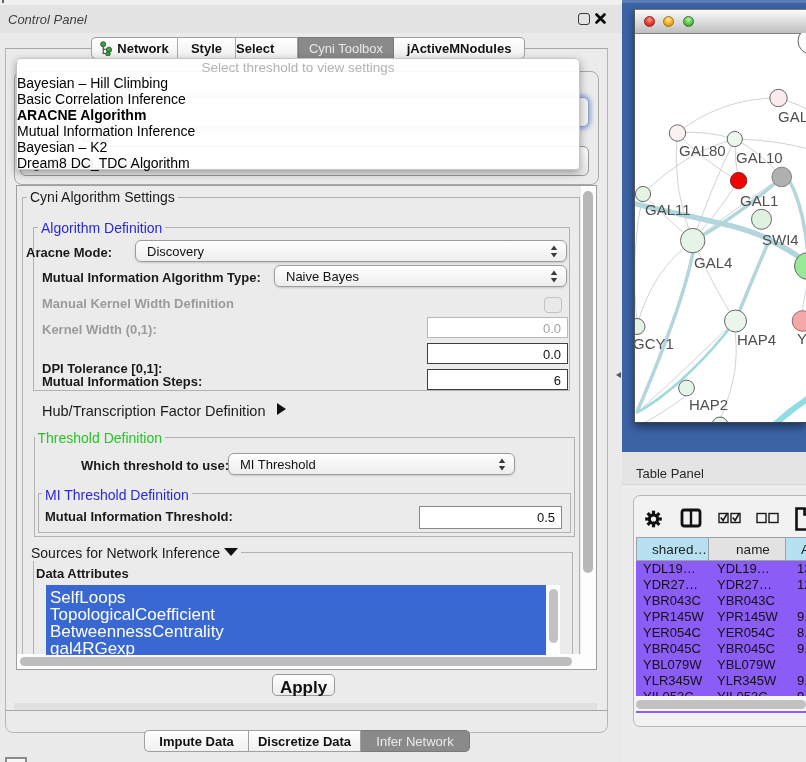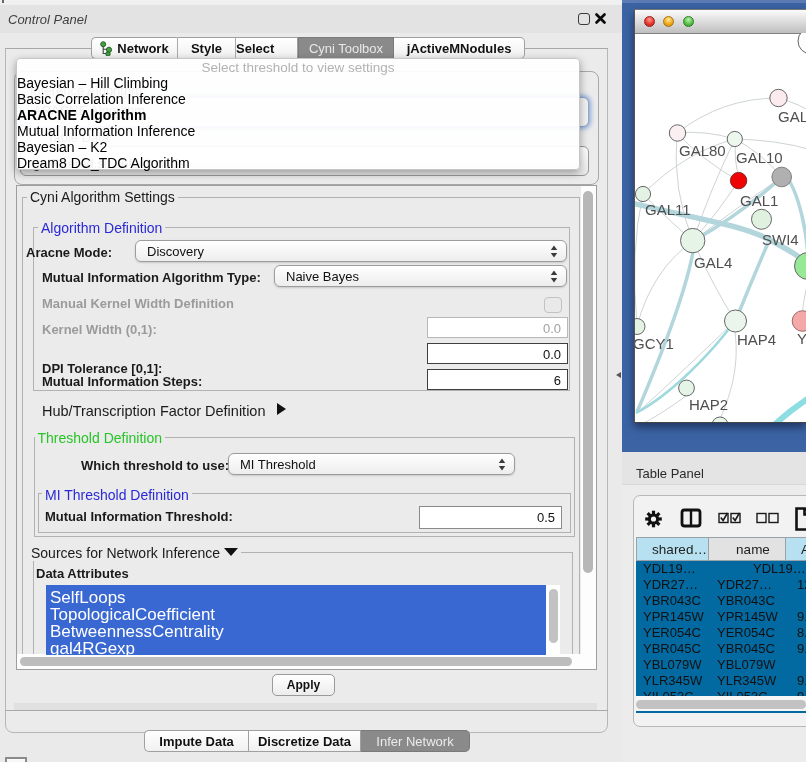--- a/index.html
+++ b/index.html
@@ -102,21 +102,21 @@
 
 <div class="grp" style="left:33px;top:552px;width:540px;height:102px;border-bottom:none;"></div>
 <div class="gt" style="left:28px;top:545px;color:#1a1a1a;">Sources for Network Inference <span style="display:inline-block;width:0;height:0;border-top:8px solid #111;border-left:7px solid transparent;border-right:7px solid transparent;vertical-align:2px;"></span></div>
 <div class="lbl abs" style="left:36px;top:566px;">Data Attributes</div>
 <div class="abs" style="left:46px;top:585px;width:500px;height:70px;background:#3a68d2;color:#fff;font-size:17px;overflow:hidden;">
   <div style="padding:4px 0 0 4px;line-height:17px;">SelfLoops<br>TopologicalCoefficient<br>BetweennessCentrality<br>gal4RGexp</div>
 </div>
 <div class="abs" style="left:546px;top:585px;width:14px;height:70px;background:#fff;"></div>
 <div class="abs" style="left:549px;top:589px;width:9px;height:54px;background:#c2c2c2;border-radius:4.5px;"></div>
 
-<div class="abs" style="left:272px;top:674px;width:63px;height:22px;background:linear-gradient(#ffffff,#ececec);border:1px solid #9a9a9a;border-radius:5px;box-sizing:border-box;text-align:center;font-size:12px;font-weight:bold;padding-top:3px;color:#111;">Apply</div>
+<div class="abs" style="left:272px;top:674px;width:63px;height:22px;background:linear-gradient(#ffffff,#ececec);border:1px solid #9a9a9a;border-radius:5px;box-sizing:border-box;text-align:center;font-size:17px;font-weight:bold;padding-top:3px;color:#111;">Apply</div>
 <div class="abs" style="left:14px;top:703px;width:583px;height:7px;background:#e0e0e0;"></div>
 <div class="abs" style="left:5px;top:710px;width:603px;height:1px;background:#a8a8a8;"></div>
 
 <div class="abs" style="left:144px;top:730px;height:22px;display:flex;font-size:13px;font-weight:bold;">
   <div style="width:104px;background:linear-gradient(#ffffff,#f0f0f0);border:1px solid #a0a0a0;border-right:none;border-radius:5px 0 0 5px;box-sizing:border-box;text-align:center;padding-top:3px;color:#111;">Impute Data</div>
   <div style="width:113px;background:linear-gradient(#ffffff,#f0f0f0);border:1px solid #a0a0a0;box-sizing:border-box;text-align:center;padding-top:3px;color:#111;">Discretize Data</div>
   <div style="width:109px;background:#8a8a8a;border:1px solid #7a7a7a;border-left:none;border-radius:0 5px 5px 0;box-sizing:border-box;text-align:center;padding-top:3px;color:#ebebeb;font-weight:normal;">Infer Network</div>
 </div>
 
 <div class="abs" style="left:91px;top:37px;height:22px;display:flex;font-size:13px;font-weight:bold;">
@@ -243,28 +243,28 @@
   <g stroke="#1a1a1a" stroke-width="1.6" fill="none">
     <path d="M80.8 12.6 l2.3 2.9 4.4-7.6"></path>
     <path d="M92.8 12.6 l2.3 2.9 4.4-7.6"></path>
   </g>
   <g fill="none" stroke="#111" stroke-width="2.6">
     <path d="M156.5 3.5 h8.5 l5.5 5.5 v15.5 h-14 z"></path>
     <path d="M164.5 3.5 v6 h6"></path>
   </g>
 </svg>
 
-<div class="abs" style="left:636px;top:537px;width:170px;height:176px;background:#0369a1;overflow:hidden;">
+<div class="abs" style="left:636px;top:537px;width:170px;height:176px;background:#8b5cf6;overflow:hidden;">
   <div style="display:flex;height:24px;font-size:13.5px;color:#222;text-align:center;">
     <div style="width:73px;flex:0 0 73px;background:#b7e0f1;border:1px solid #98a2a8;box-sizing:border-box;padding-top:4px;padding-left:14px;">shared…</div>
     <div style="width:77px;flex:0 0 77px;background:#e2e2e2;border:1px solid #98a2a8;border-left:none;box-sizing:border-box;padding-top:4px;padding-left:12px;">name</div>
     <div style="width:40px;flex:0 0 40px;background:#b7e0f1;border:1px solid #98a2a8;border-left:none;box-sizing:border-box;padding-top:4px;">A</div>
   </div>
   <div style="font-size:13px;color:#111;line-height:16px;">
-    <div style="display:flex;gap:36px;">
+    <div style="display:flex;">
         <div style="width:66px;flex:0 0 auto;padding-left:7px;">YDL19…</div>
         <div style="width:69px;flex:0 0 auto;padding-left:8px;">YDL19…</div>
         <div style="flex:0 0 auto;padding-left:11px;">13.4</div>
       </div>
     <div style="display:flex;">
         <div style="width:66px;flex:0 0 auto;padding-left:7px;">YDR27…</div>
         <div style="width:69px;flex:0 0 auto;padding-left:8px;">YDR27…</div>
         <div style="flex:0 0 auto;padding-left:11px;">12.4</div>
       </div>
     <div style="display:flex;">

